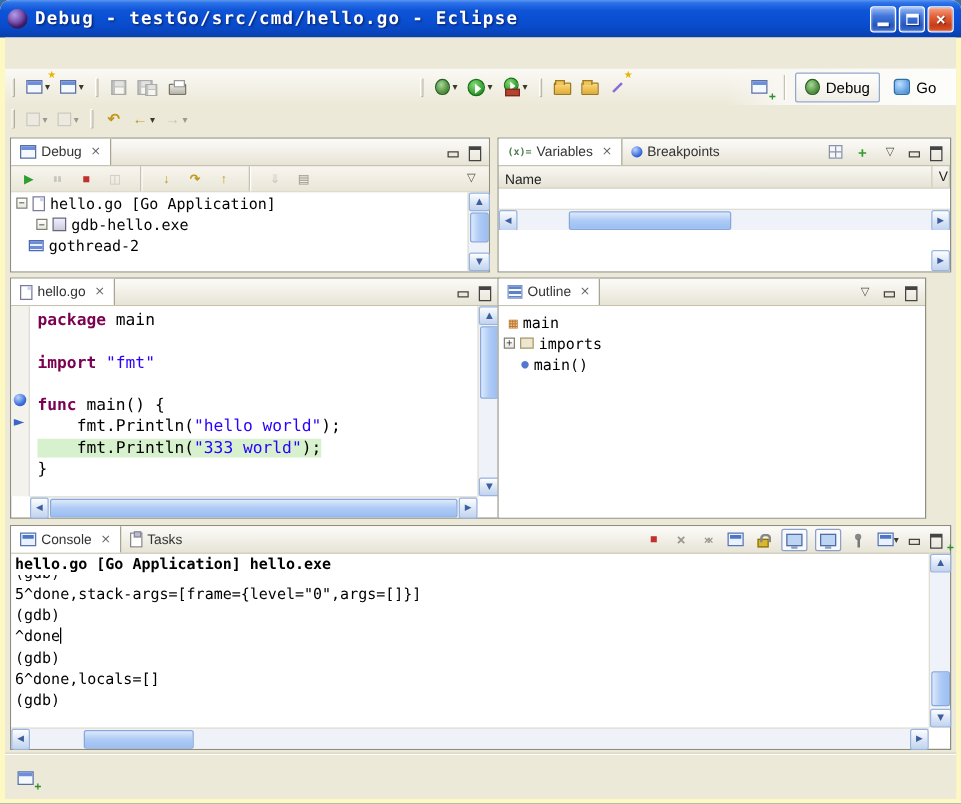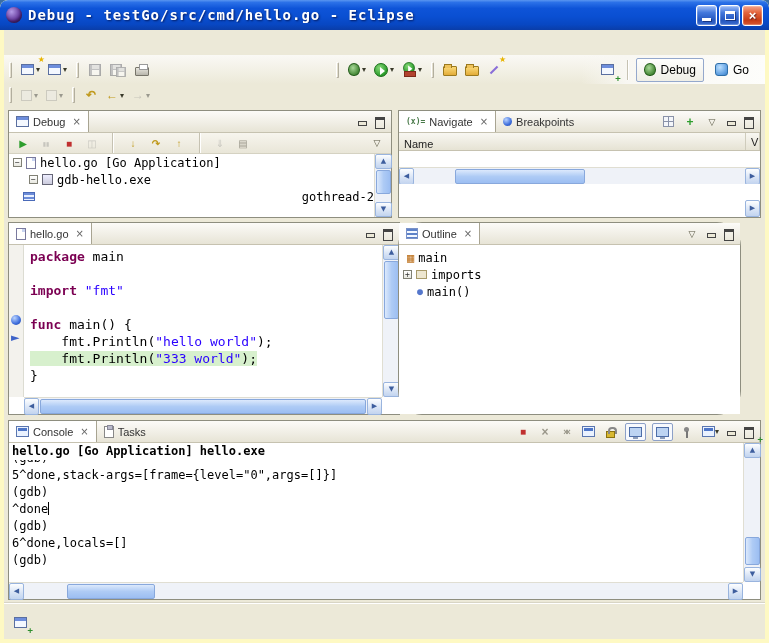--- a/index.html
+++ b/index.html
@@ -318,41 +318,41 @@
         <div class="trow" style="padding-left:4px;">
           <span class="exp">−</span>
           <span class="i-page"></span>
           <span>hello.go [Go Application]</span>
         </div>
         <div class="trow" style="padding-left:20px;">
           <span class="exp">−</span>
           <span class="i-proc"></span>
           <span>gdb-hello.exe</span>
         </div>
-        <div class="trow" style="padding-left:14px;justify-content:space-between;">
+        <div class="trow" style="padding-left:14px;">
           <span class="i-thread"></span>
           <span>gothread-2</span>
         </div>
       </div>
       <div class="sbv" style="right:0;top:43px;bottom:0;">
         <span class="sbtn" style="top:0;">
             <span>▲</span>
           </span>
         <span class="sthumb" style="top:16px;height:24px;"></span>
         <span class="sbtn" style="bottom:0;">
             <span>▼</span>
           </span>
       </div>
     </div>
 
     <div class="view" style="left:394px;top:80px;width:363px;height:108px;">
       <div class="vhdr">
         <span class="tab active">
           <span style="font:bold 8px 'DejaVu Sans Mono',monospace;color:#4A7A4A;">(x)=</span>
-          <span>Navigate</span>
+          <span>Variables</span>
           <span class="x">×</span>
         </span>
         <span class="tab">
           <span class="bp-ball small"></span>
           <span>Breakpoints</span>
         </span>
         <span class="vctrl">
           <span class="vico">
               <span class="i-grid"></span>
             </span>
@@ -431,21 +431,21 @@
         <span class="sbtn" style="left:0;">
             <span>◀</span>
           </span>
         <span class="sthumb" style="left:16px;right:16px;"></span>
         <span class="sbtn" style="right:0;">
             <span>▶</span>
           </span>
       </div>
     </div>
 
-    <div class="view" style="left:394px;top:192px;width:343px;height:193px;border-radius:24px;">
+    <div class="view" style="left:394px;top:192px;width:343px;height:193px;">
       <div class="vhdr">
         <span class="tab active">
           <span class="i-outline"></span>
           <span>Outline</span>
           <span class="x">×</span>
         </span>
         <span class="vctrl">
           <span class="vico">
               <span class="vmenu">▽</span>
             </span>

